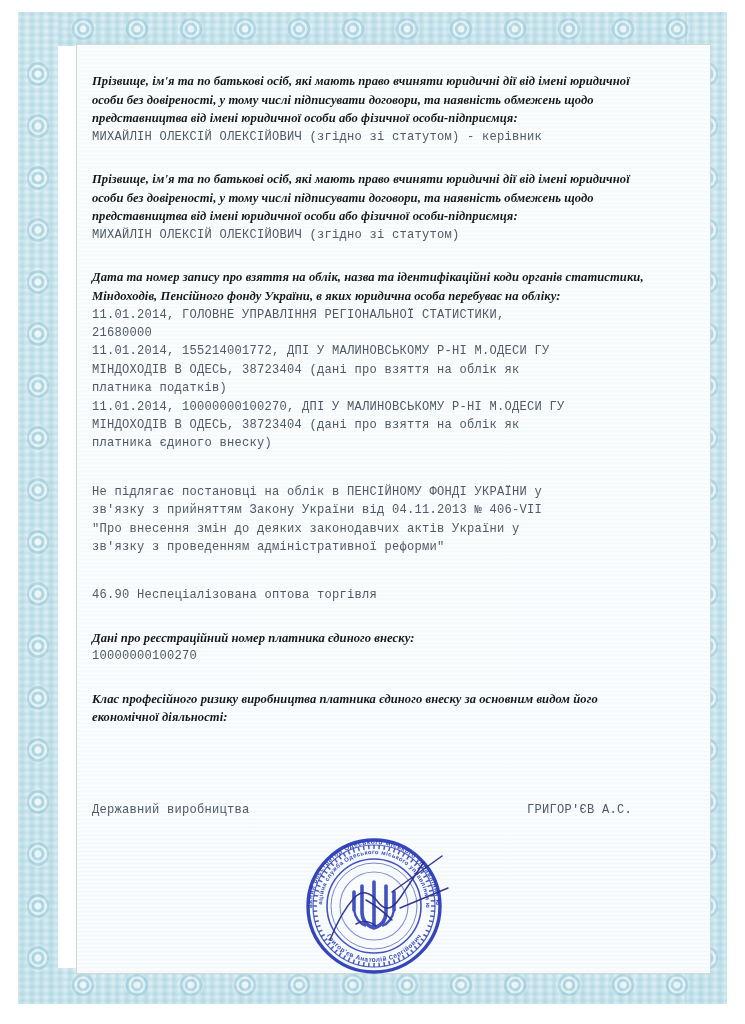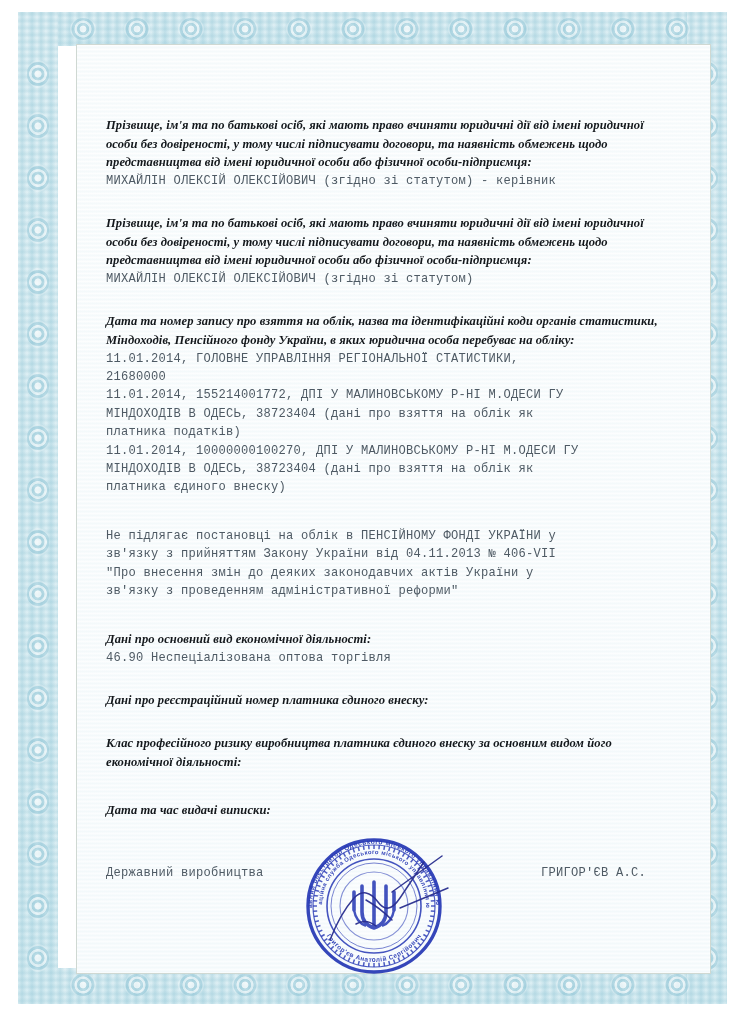--- a/index.html
+++ b/index.html
@@ -59,21 +59,21 @@
     position:absolute;inset:0;pointer-events:none;
     background:
       repeating-linear-gradient(0deg,
         rgba(150,200,215,.00) 0px,
         rgba(150,200,215,.13) 1px,
         rgba(150,200,215,.00) 4px);
     opacity:.9;
   }
 
   
-  .content{position:absolute;left:88px;top:60px;width:556px;margin-top:44px;}
+  .content{position:absolute;left:74px;top:60px;width:556px;}
 
   .block{margin-bottom:0;}
   .heading{
     font-family:"Liberation Serif",serif;
     font-weight:bold;font-style:italic;
     font-size:12.6px;line-height:18.6px;
     color:#14181c;letter-spacing:.005em;
   }
   .value{
     font-family:"Liberation Mono","DejaVu Sans Mono",monospace;
@@ -210,34 +210,33 @@
         </div>
         <div class="gap-lg"></div>
         <div class="block">
           <div class="value">Не підлягає постановці на облік в ПЕНСІЙНОМУ ФОНДІ УКРАЇНИ у
 зв'язку з прийняттям Закону України від 04.11.2013 № 406-VII
 "Про внесення змін до деяких законодавчих актів України у
 зв'язку з проведенням адміністративної реформи"</div>
         </div>
         <div class="gap-lg"></div>
         <div class="block">
-          <div class="heading">Дані про основний вид економічної діяльності:</div>
           <div class="value">46.90 Неспеціалізована оптова торгівля</div>
         </div>
         <div class="gap-md"></div>
         <div class="block">
           <div class="heading">Дані про реєстраційний номер платника єдиного внеску:</div>
+          <div class="value">10000000100270</div>
         </div>
         <div class="gap-md"></div>
         <div class="block">
           <div class="heading">Клас професійного ризику виробництва платника єдиного внеску за основним видом його економічної діяльності:</div>
         </div>
         <div class="gap-lg"></div>
         <div class="block">
-          <div class="heading">Дата та час видачі виписки:</div>
         </div>
         <div class="gap-sm"></div>
         <div class="sig-row">
           <div class="sig-label">Державний виробництва</div>
           <div class="sig-name">ГРИГОР'ЄВ А.С.</div>
         </div>
       </div>
 
     <div class="stamp">
       <svg width="172" height="150" viewBox="0 0 172 150">

